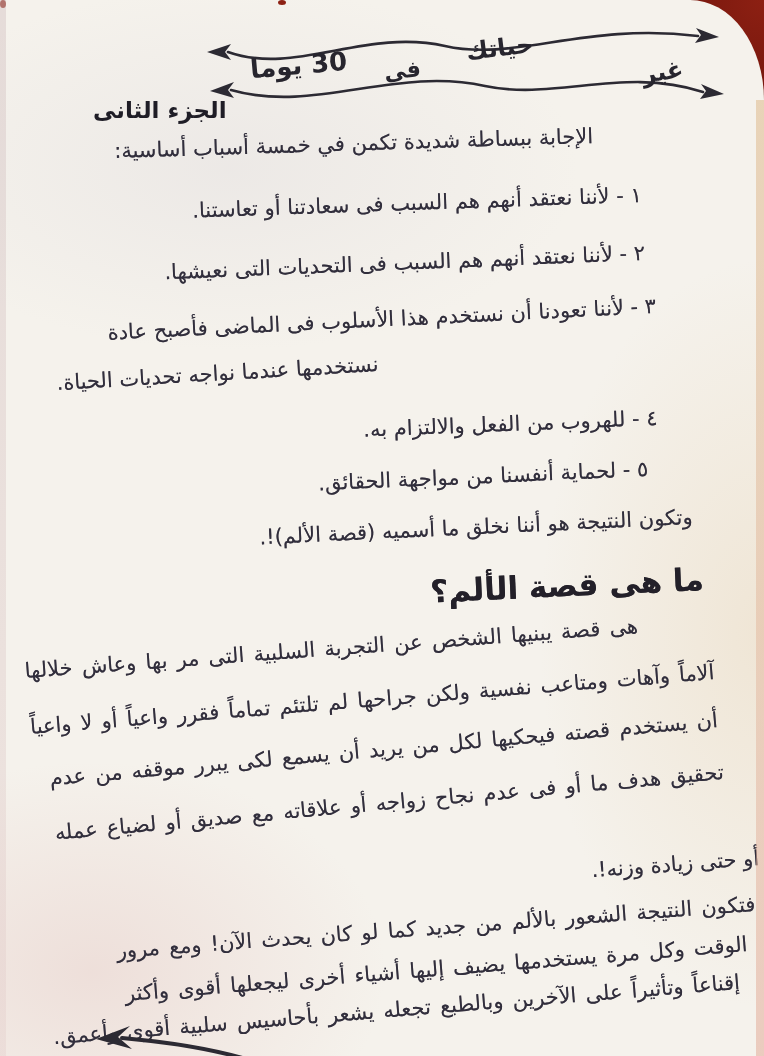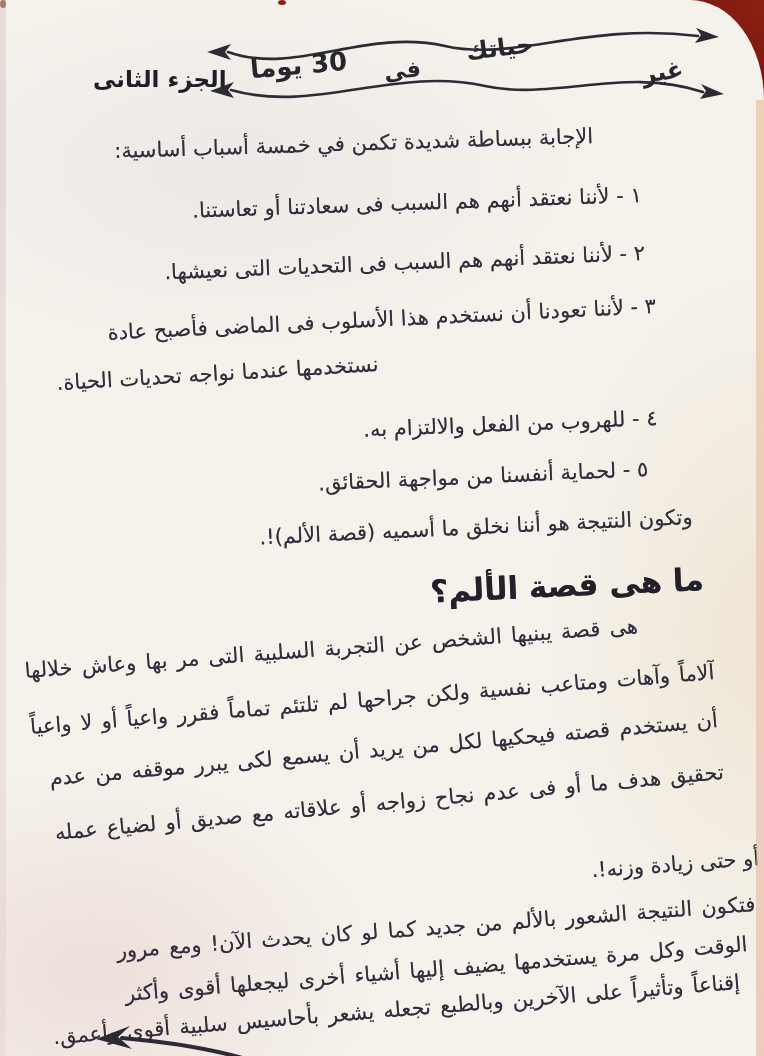--- a/index.html
+++ b/index.html
@@ -43,20 +43,21 @@
     text-shadow:0 0 .4px rgba(49,46,60,.55);
   }
   .banner-word{
     position:absolute;white-space:nowrap;direction:rtl;
     font-weight:bold;color:#27252e;transform-origin:center;
   }
   .part-label{
     position:absolute;white-space:nowrap;direction:rtl;
     font-weight:900;font-size:23px;color:#1f1d26;
     letter-spacing:-.5px;
+    margin-top:31px;
   }
   .heading{
     font-weight:900;
     font-size:31px;
     color:#232029;
     letter-spacing:-.5px;
     text-shadow:0 0 .6px rgba(35,32,41,.8);
   }
   .wide{word-spacing:2.5px;}
   svg{display:block;}

